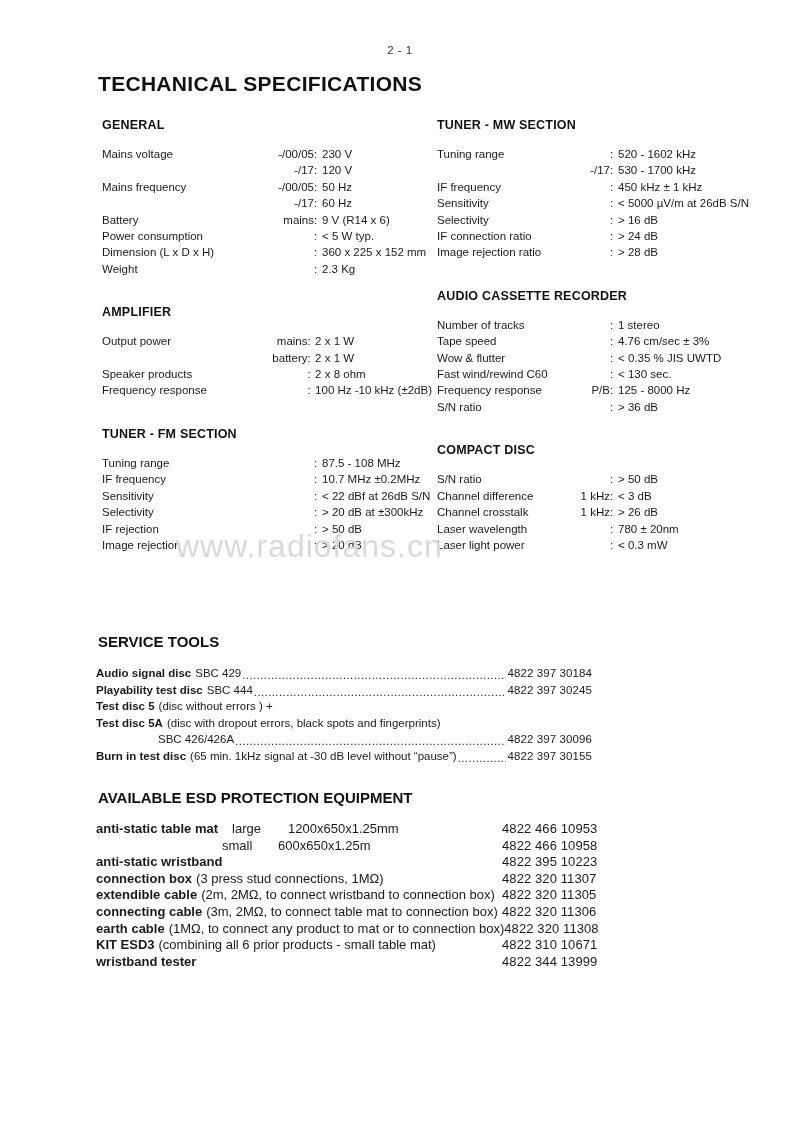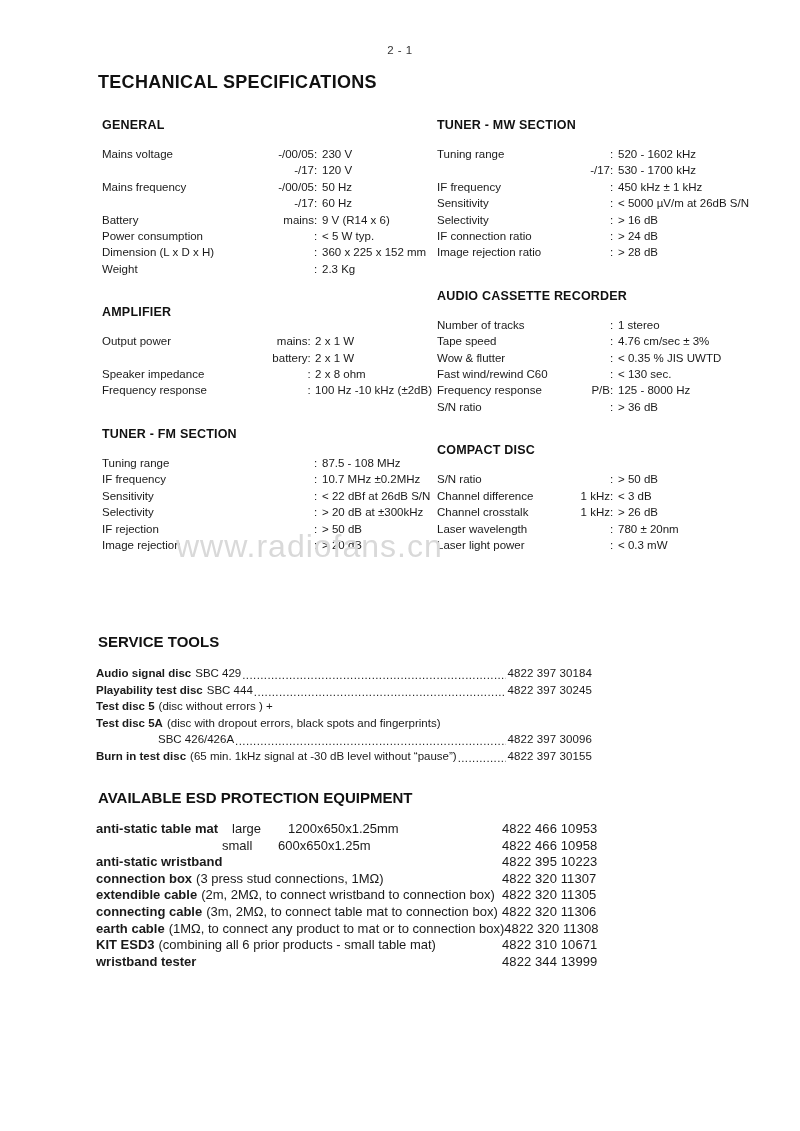--- a/index.html
+++ b/index.html
@@ -29,21 +29,21 @@
     font-size: 11.5px;
     letter-spacing: 0.5px;
     color: #333;
   }
 
   
   .doc-title {
     position: absolute;
     left: 98px;
     top: 72px;
-    font-size: 18px;
+    font-size: 21px;
     font-weight: bold;
     letter-spacing: 0.3px;
     color: #111;
   }
 
   
   .spec-col {
     position: absolute;
     font-size: 11.5px;
   }
@@ -258,21 +258,21 @@
               <td class="sep">:</td>
               <td class="val">2 x 1 W</td>
             </tr>
             <tr>
               <td class="lbl"></td>
               <td class="qual">battery</td>
               <td class="sep">:</td>
               <td class="val">2 x 1 W</td>
             </tr>
             <tr>
-              <td class="lbl">Speaker impedance</td>
+              <td class="lbl">Speaker products</td>
               <td class="qual"></td>
               <td class="sep">:</td>
               <td class="val">2 x 8 ohm</td>
             </tr>
             <tr>
               <td class="lbl">Frequency response</td>
               <td class="qual"></td>
               <td class="sep">:</td>
               <td class="val">100 Hz -10 kHz (±2dB)</td>
             </tr>

